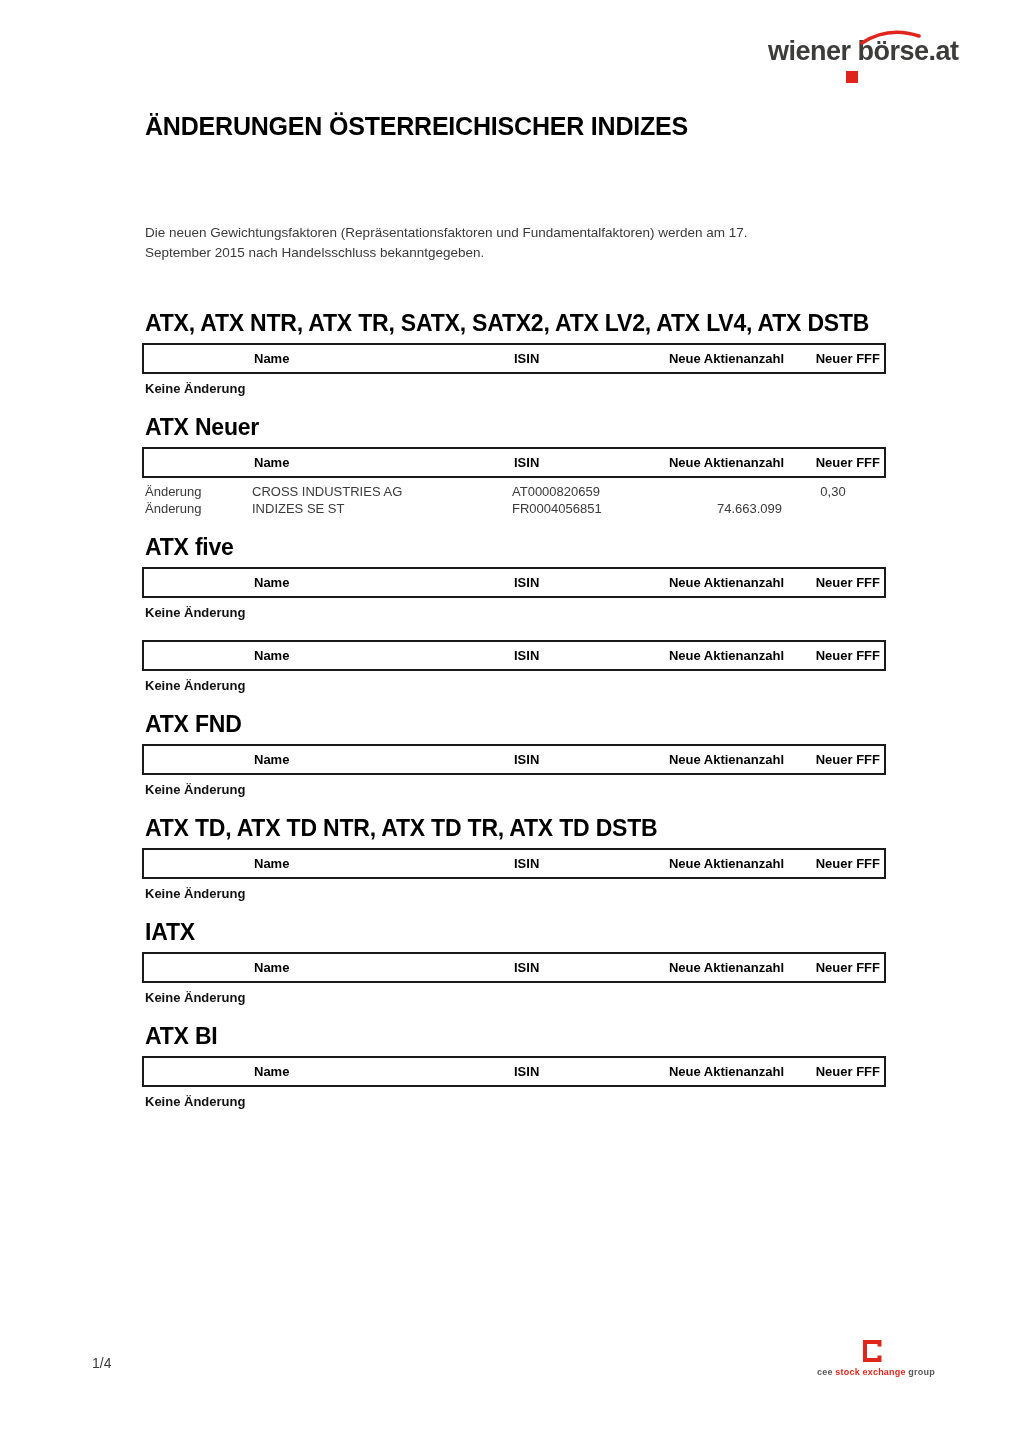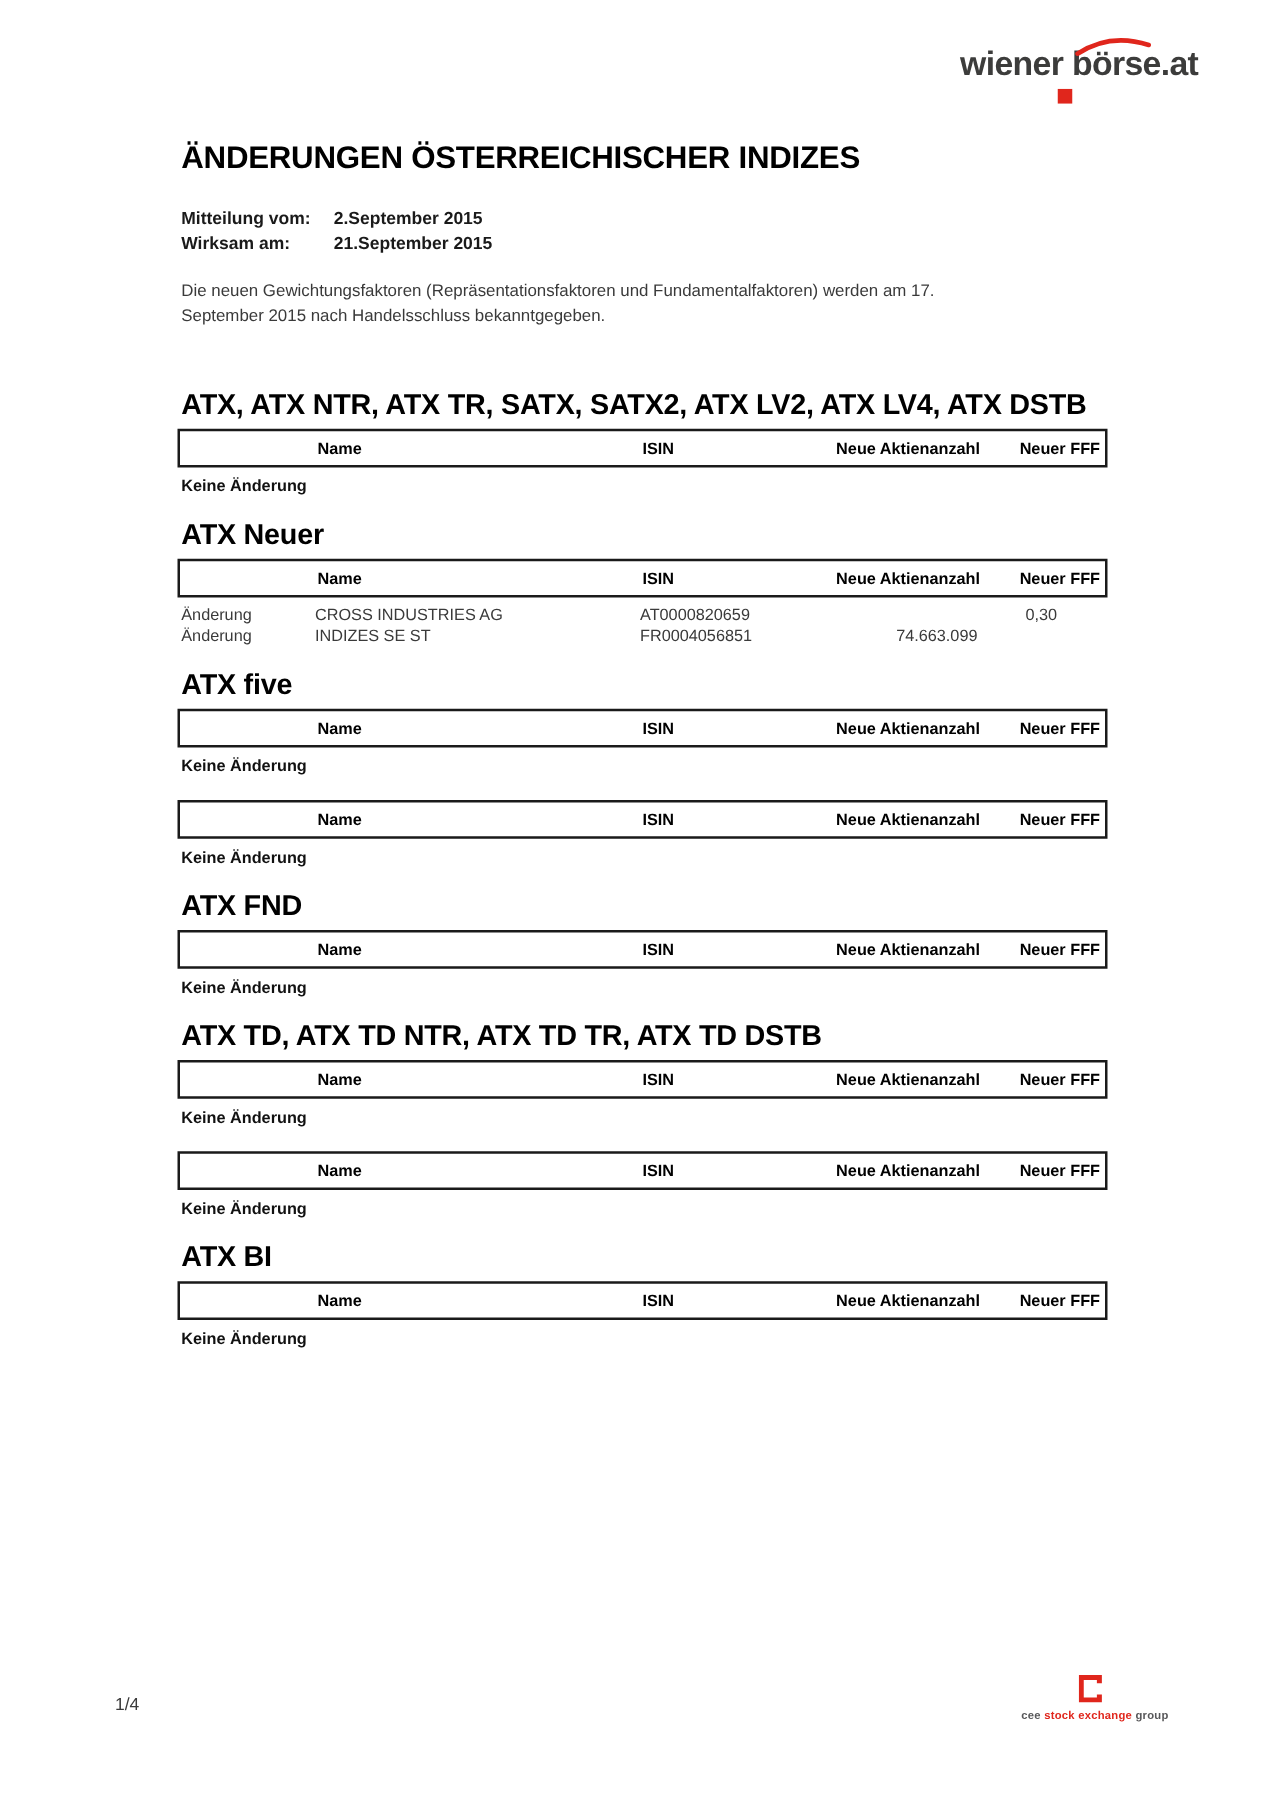--- a/index.html
+++ b/index.html
@@ -79,30 +79,20 @@
     <svg class="brand-swoosh" width="62" height="16" viewBox="0 0 62 16">
       <path d="M2,14 Q28,-3 59,7" fill="none" stroke="#e0261c" stroke-width="3.6" stroke-linecap="round"></path>
     </svg>
     <svg class="brand-square" width="12" height="12" viewBox="0 0 12 12">
       <rect x="0" y="0" width="12" height="12" fill="#e0261c"></rect>
     </svg>
   </div>
 
   <div class="doc-title">ÄNDERUNGEN ÖSTERREICHISCHER INDIZES</div>
 
-  <div class="meta">
-    <div class="meta-row">
-      <span class="meta-label">Mitteilung vom:</span>
-      <span class="meta-value">2.September 2015</span>
-    </div>
-    <div class="meta-row">
-      <span class="meta-label">Wirksam am:</span>
-      <span class="meta-value">21.September 2015</span>
-    </div>
-  </div>
 
   <div class="intro">Die neuen Gewichtungsfaktoren (Repräsentationsfaktoren und Fundamentalfaktoren) werden am 17. September 2015 nach Handelsschluss bekanntgegeben.</div>
 
   <div class="sections" id="sections">
   <section class="index-section">
     <h2 class="section-title">ATX, ATX NTR, ATX TR, SATX, SATX2, ATX LV2, ATX LV4, ATX DSTB</h2>
     <div class="table-head grid-cols">
       <span class="c type"></span>
       <span class="c name">Name</span>
       <span class="c isin">ISIN</span>
@@ -191,20 +181,21 @@
       <span class="c isin">ISIN</span>
       <span class="c shares">Neue Aktienanzahl</span>
       <span class="c fff">Neuer FFF</span>
     </div>
     <div class="table-body">
           <div class="no-change">Keine Änderung</div>
         </div>
   </section>
 
   <section class="index-section">
+    <h2 class="section-title">IATX</h2>
     <div class="table-head grid-cols">
       <span class="c type"></span>
       <span class="c name">Name</span>
       <span class="c isin">ISIN</span>
       <span class="c shares">Neue Aktienanzahl</span>
       <span class="c fff">Neuer FFF</span>
     </div>
     <div class="table-body">
           <div class="no-change">Keine Änderung</div>
         </div>

